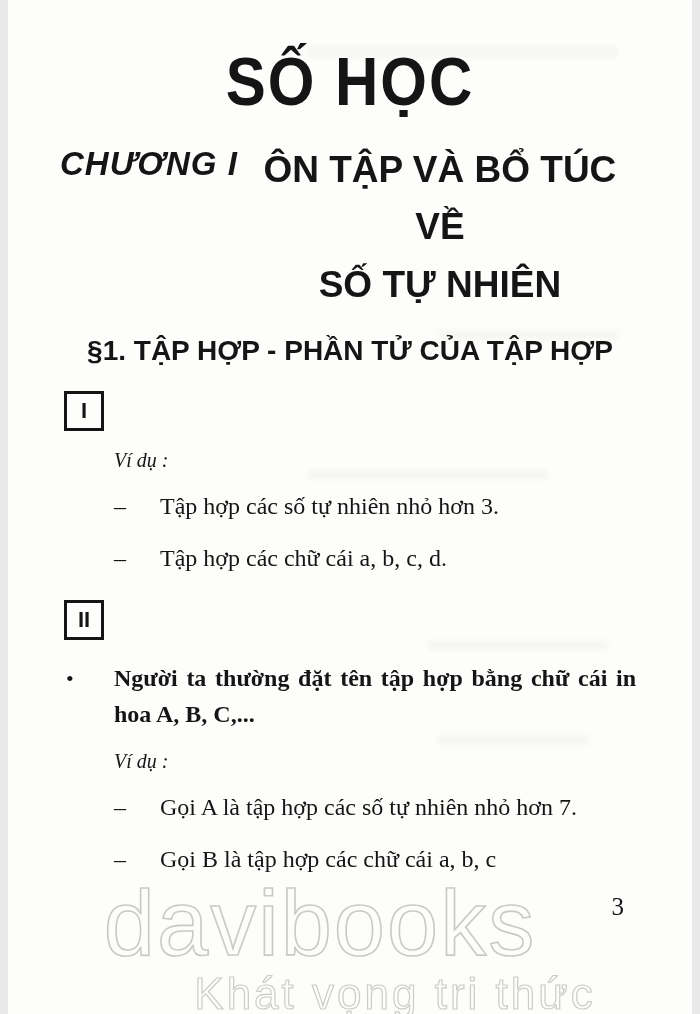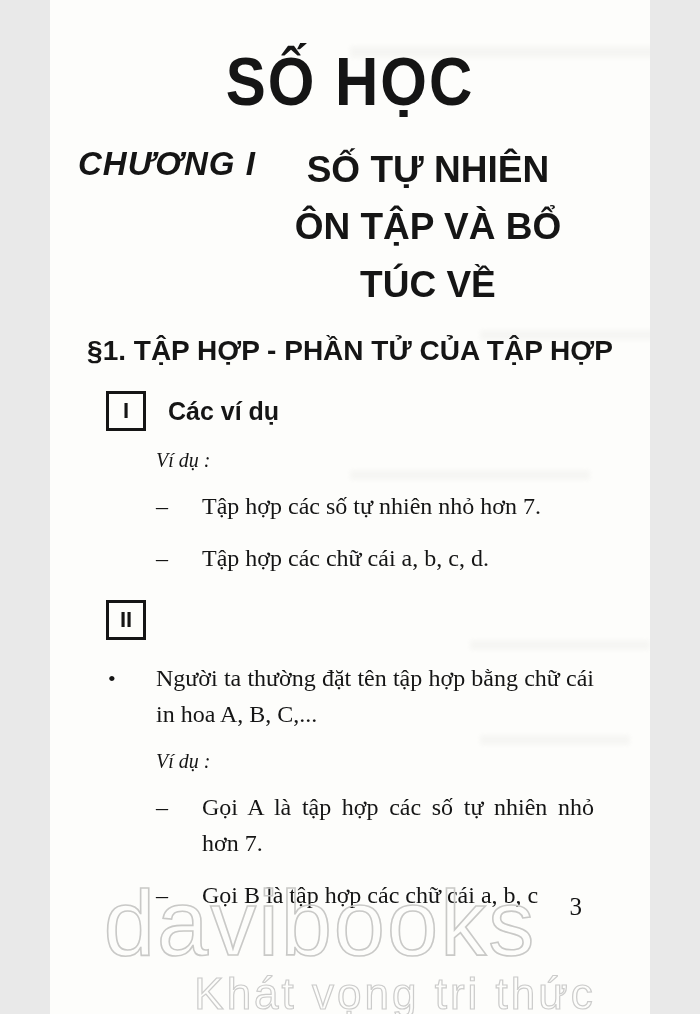--- a/index.html
+++ b/index.html
@@ -1,19 +1,19 @@
 <!DOCTYPE html>
 <html><head>
 <meta charset="utf-8">
 <style>
   html,body{margin:0;padding:0;}
   body{background:#e9e9e9;}
   .page{
     position:relative;
-    width:600px;height:1014px;
+    width:684px;height:1014px;
     margin:0 auto;
     background:#fdfdfb;
     overflow:hidden;
     color:#151515;
     font-family:"Liberation Serif", serif;
   }
   
   .artifact{position:absolute;background:#8a8a80;opacity:.06;filter:blur(2px);border-radius:3px;}
   .a1{left:300px;top:46px;width:310px;height:12px;}
   .a2{left:430px;top:330px;width:180px;height:10px;}
@@ -26,21 +26,21 @@
     text-align:center;
     font-family:"Liberation Sans", sans-serif;
     font-weight:bold;
     font-size:60px;
     letter-spacing:2px;
     transform:scaleY(1.15);
     transform-origin:top center;
   }
   .chapter-row{
     display:flex;
-    margin:30px 50px 0 28px;
+    margin:30px 50px 0 52px;
     align-items:flex-start;
   }
   .chapter-label{
     font-family:"Liberation Sans", sans-serif;
     font-weight:bold;
     font-style:italic;
     font-size:33px;
     letter-spacing:1px;
     padding-top:4px;
     white-space:nowrap;
@@ -102,21 +102,21 @@
   }
   .dash-item .marker{width:46px;flex:none;}
   .dash-item .itxt{flex:1;text-align:justify;}
   .bullet-row{
     display:flex;
     margin:20px 0 0 2px;
     font-size:24px;
     line-height:1.5;
   }
   .bullet-row .marker{width:48px;flex:none;font-size:22px;padding-top:2px;}
-  .bullet-row .itxt{flex:1;font-weight:normal;text-align:justify;}
+  .bullet-row .itxt{flex:1;font-weight:bold;text-align:justify;}
   .page-number{
     position:absolute;
     right:68px;top:893px;
     font-size:25px;
   }
   .watermark{
     position:absolute;
     left:0;right:0;top:880px;
     text-align:center;
     pointer-events:none;
@@ -152,40 +152,39 @@
   <div class="artifact a2"></div>
   <div class="artifact a3"></div>
   <div class="artifact a4"></div>
   <div class="artifact a5"></div>
 
   <div class="book-title">SỐ HỌC</div>
 
   <div class="chapter-row">
     <div class="chapter-label">CHƯƠNG I</div>
     <div class="chapter-title">
+      <div>ÔN TẬP VÀ BỔ TÚC VỀ</div>
       <div>SỐ TỰ NHIÊN</div>
-      <div>ÔN TẬP VÀ BỔ TÚC VỀ</div>
     </div>
   </div>
 
   <div class="section-heading">§1. TẬP HỢP - PHẦN TỬ CỦA TẬP HỢP</div>
 
   <div class="content">
 
     <div class="sec-head">
       <div class="numeral-box">I</div>
-      <div class="sec-title">Các ví dụ</div>
     </div>
 
 
     <div class="example-label">Ví dụ :</div>
 
     <div class="dash-item">
       <span class="marker">–</span>
-      <span class="itxt">Tập hợp các số tự nhiên nhỏ hơn 7.</span>
+      <span class="itxt">Tập hợp các số tự nhiên nhỏ hơn 3.</span>
     </div>
     <div class="dash-item">
       <span class="marker">–</span>
       <span class="itxt">Tập hợp các chữ cái a, b, c, d.</span>
     </div>
 
     <div class="sec-head">
       <div class="numeral-box">II</div>
     </div>
 

